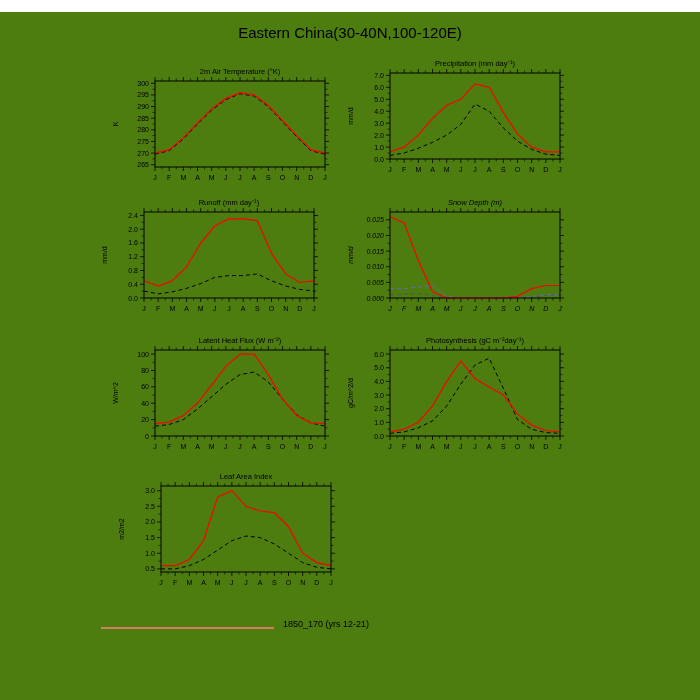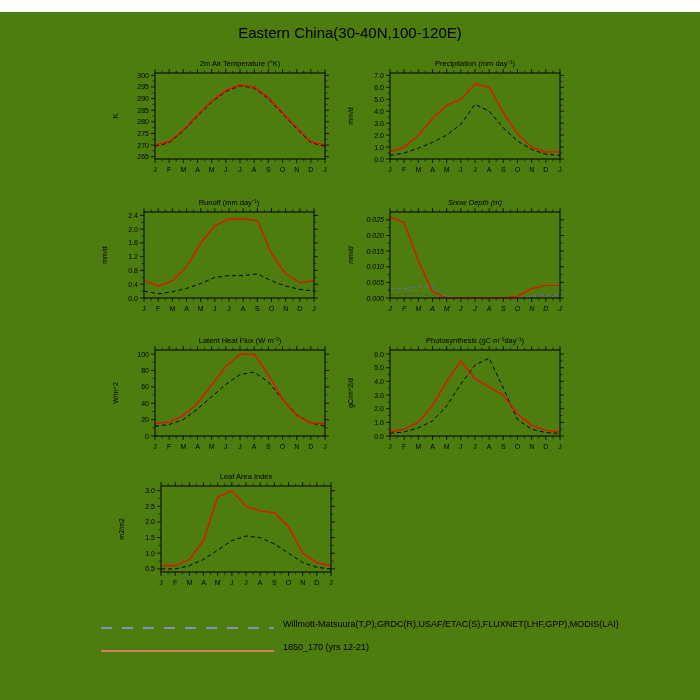--- a/index.html
+++ b/index.html
@@ -13,21 +13,21 @@
   .legend-line { width:175px; height:10px; display:inline-block; flex:0 0 175px; }
   .legend-label { font-size:9px; color:#000; margin-left:8px; white-space:nowrap; }
 </style>
 </head>
 <body>
 
 <div class="page">
 
   <div class="fig-title">Eastern China(30-40N,100-120E)</div>
 
-  <div class="chart" style="left:105px; top:45px;"><svg xmlns="http://www.w3.org/2000/svg" width="250" height="140" viewBox="0 0 250 140">
+  <div class="chart" style="left:105px; top:53px;"><svg xmlns="http://www.w3.org/2000/svg" width="250" height="140" viewBox="0 0 250 140">
         <text x="135" y="9" text-anchor="middle" font-size="7.5" fill="#000">2m Air Temperature (°K)</text>
         <text x="13" y="59" transform="rotate(-90 13 59)" text-anchor="middle" font-size="7" fill="#000">K</text>
         <line x1="46" x2="50" y1="99.67567567567568" y2="99.67567567567568" stroke="#000" stroke-width="0.8"></line>
         <line x1="220" x2="224" y1="99.67567567567568" y2="99.67567567567568" stroke="#000" stroke-width="0.8"></line>
         <text x="44" y="102.17567567567568" text-anchor="end" font-size="7" fill="#000">265</text>
         <line x1="47.5" x2="50" y1="93.86486486486487" y2="93.86486486486487" stroke="#000" stroke-width="0.6"></line>
         <line x1="220" x2="222.5" y1="93.86486486486487" y2="93.86486486486487" stroke="#000" stroke-width="0.6"></line>
         <line x1="46" x2="50" y1="88.05405405405405" y2="88.05405405405405" stroke="#000" stroke-width="0.8"></line>
         <line x1="220" x2="224" y1="88.05405405405405" y2="88.05405405405405" stroke="#000" stroke-width="0.8"></line>
         <text x="44" y="90.55405405405405" text-anchor="end" font-size="7" fill="#000">270</text>
@@ -734,25 +734,19 @@
         <line x1="220" x2="220" y1="12" y2="16" stroke="#000" stroke-width="0.8"></line>
         <text x="220" y="115" text-anchor="middle" font-size="7" fill="#000">J</text>
         <polyline points="50.0,98.9 64.2,98.9 78.3,95.7 92.5,89.5 106.7,80.1 120.8,70.7 135.0,66.0 149.2,67.6 163.3,73.9 177.5,83.2 191.7,92.6 205.8,97.3 220.0,98.9" fill="none" stroke="#000000" stroke-width="1" stroke-dasharray="4,3"></polyline>
         <polyline points="50.0,95.7 64.2,95.7 78.3,89.5 92.5,70.7 106.7,26.9 120.8,20.7 135.0,36.3 149.2,41.0 163.3,42.6 177.5,56.7 191.7,83.2 205.8,92.6 220.0,95.7" fill="none" stroke="#ff0000" stroke-width="1.2"></polyline>
         <rect x="50" y="16" width="170" height="86" fill="none" stroke="#000" stroke-width="1"></rect>
       </svg></div>
 
   <div class="legend">
     <div class="legend-row">
       <span class="legend-line"><svg xmlns="http://www.w3.org/2000/svg" width="175" height="10">
-            <line x1="1" y1="5" x2="174" y2="5" stroke="#9b9be0" stroke-width="1.3" stroke-dasharray="11,10"></line>
-          </svg></span>
-      <span class="legend-label">Willmott-Matsuura(T,P),GRDC(R),USAF/ETAC(S),FLUXNET(LHF,GPP),MODIS(LAI)</span>
-    </div>
-    <div class="legend-row">
-      <span class="legend-line"><svg xmlns="http://www.w3.org/2000/svg" width="175" height="10">
             <line x1="1" y1="5" x2="174" y2="5" stroke="#ff7f7f" stroke-width="1.3"></line>
           </svg></span>
       <span class="legend-label">1850_170 (yrs 12-21)</span>
     </div>
   </div>
 
 </div>
 
 </body></html>

